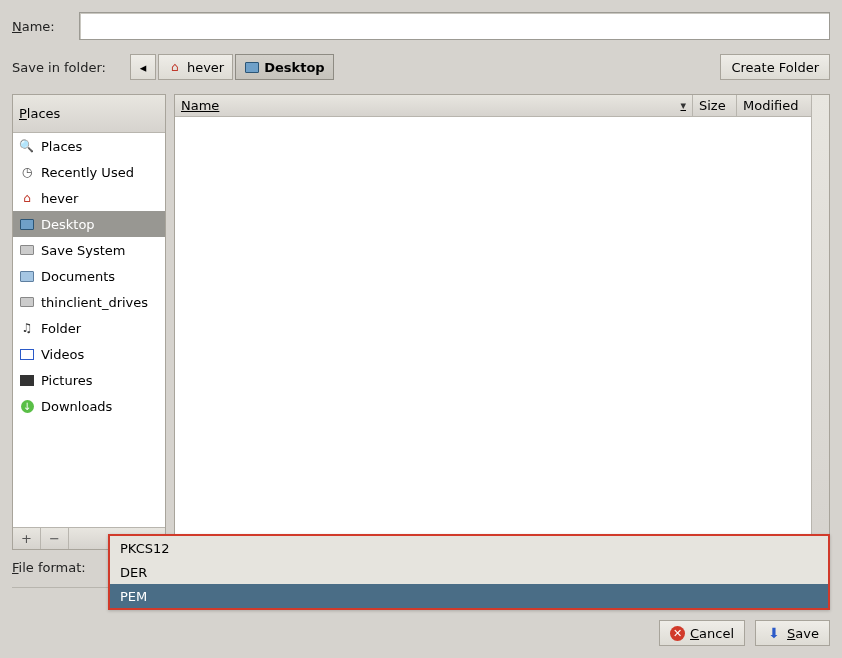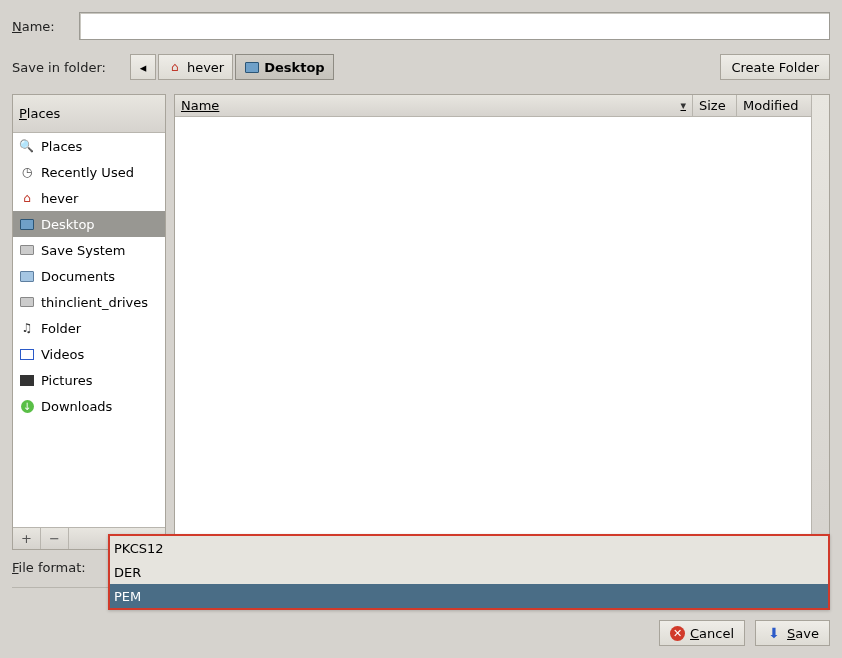--- a/index.html
+++ b/index.html
@@ -31,21 +31,21 @@
   .footer-seg { width:28px; height:100%; display:flex; align-items:center; justify-content:center; border-right:1px solid #b8b5ae; color:#555;}
   .filelist { flex:1; display:flex; flex-direction:column; border:1px solid #a8a49b; background:#fff; position:relative;}
   .fl-header { height:22px; background:linear-gradient(#e8e6e0,#d6d3ce); border-bottom:1px solid #b8b5ae; display:flex;}
   .fl-col { border-right:1px solid #b8b5ae; padding:3px 6px; display:flex; align-items:center;}
   .fl-col.name { flex:1; justify-content:space-between;text-decoration:underline;}
   .fl-body { flex:1; background:#fff;}
   .fl-scroll { width:18px; background:linear-gradient(#e8e6e0,#d6d3ce); border-left:1px solid #b8b5ae; position:absolute; right:0; top:0; bottom:0;}
   .bottom { margin-top:10px; display:flex; flex-direction:column; gap:8px; position:relative;}
   .ff-row { display:flex; align-items:center; gap:6px;}
   .dropdown { position:absolute; left:96px; right:0; top:-26px; border:2px solid #d13a2a; background:#fff; z-index:50; box-shadow:0 1px 3px rgba(0,0,0,.2);}
-  .dropdown-item { height:24px; display:flex; align-items:center; padding:0 4px; background:#e6e4de; cursor:default;}
+  .dropdown-item { height:24px; display:flex; align-items:center; padding:0 10px; background:#e6e4de; cursor:default;}
   .dropdown-item.selected { background:#4a6d86; color:#fff;}
   .action-row { display:flex; justify-content:flex-end; gap:10px; margin-top:24px;}
   .icon { display:inline-flex; width:16px; height:16px; align-items:center; justify-content:center; font-size:12px;}
   .i-home { color:#c0392b; }
   .i-desktop { width:14px; height:11px; background:#6fa0c8; border:1px solid #2b5576; border-radius:1px;}
   .i-folder { width:14px; height:11px; background:#a5c6e3; border:1px solid #5e7fa0; border-radius:1px;}
   .i-search { color:#555;}
   .i-clock { color:#555;}
   .i-drive { width:14px; height:10px; background:#ccc; border:1px solid #888; border-radius:1px;}
   .i-music { color:#333;}

